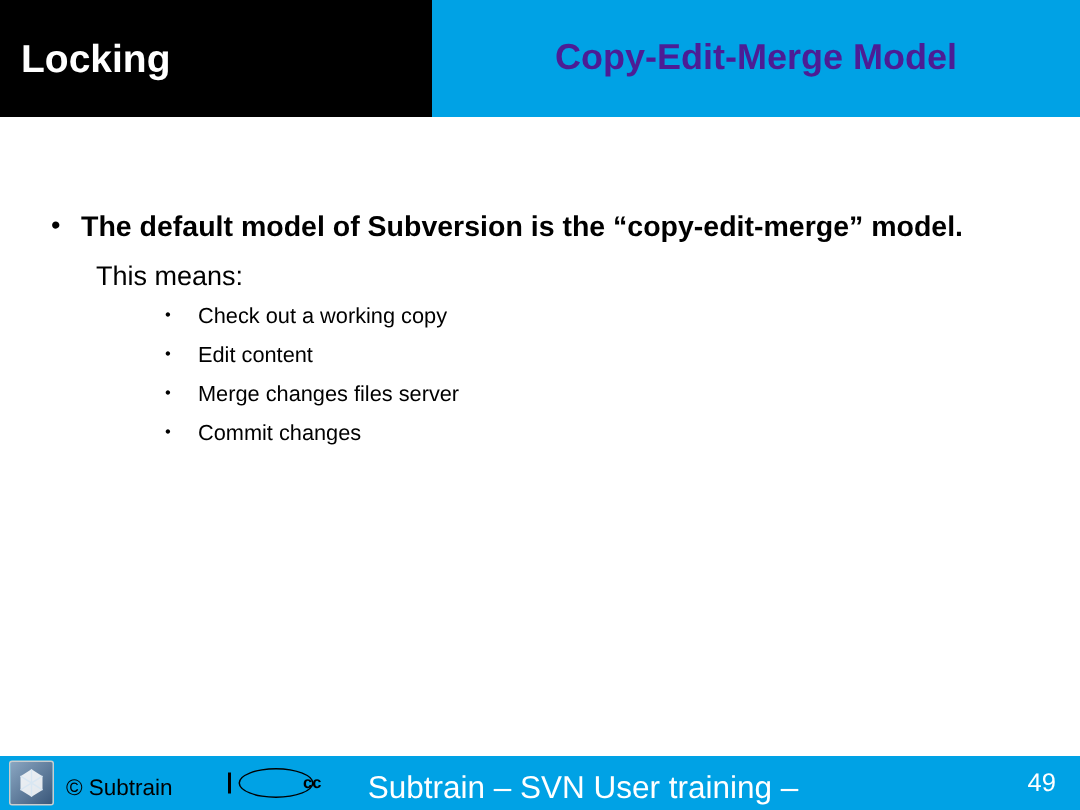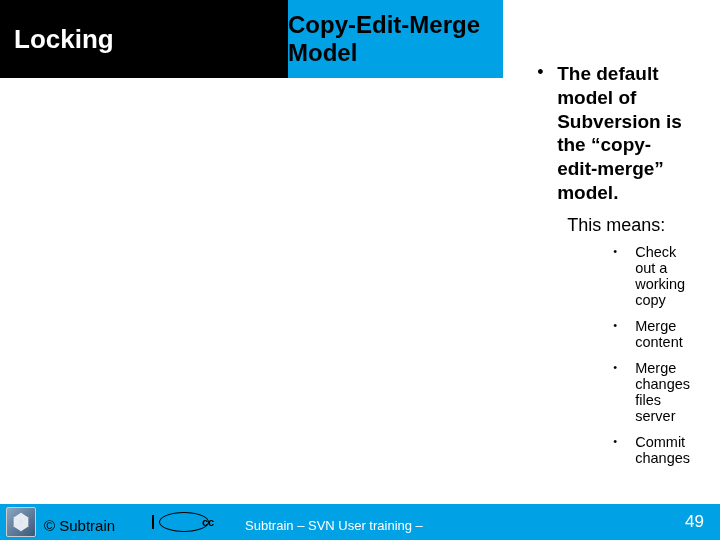--- a/index.html
+++ b/index.html
@@ -1,38 +1,38 @@
 <!DOCTYPE html>
 <html><head>
 <meta charset="utf-8">
 <style>
   * { margin: 0; padding: 0; box-sizing: border-box; }
   html, body { width: 720px; height: 540px; font-family: Arial, Helvetica, sans-serif; background: #fff; overflow: hidden; }
-  .slide { width: 720px; height: 540px; position: relative; display: flex; flex-direction: row; }
+  .slide { width: 720px; height: 540px; position: relative; display: flex; flex-direction: column; }
   .header { height: 78px; display: flex; }
   .header-left { width: 288px; background: #000; display: flex; align-items: center; padding-left: 14px; }
   .header-left span { color: #fff; font-size: 26px; font-weight: bold; }
   .header-right { flex: 1; background: #00a2e5; display: flex; align-items: center; justify-content: center; }
-  .header-right span { color: #000000; font-size: 24px; font-weight: bold; }
+  .header-right span { color: #4c1d95; font-size: 24px; font-weight: bold; }
   .body { flex: 1; padding: 26px 30px 0 30px; color: #000; margin-top: 36px; }
   ul.top { list-style: none; }
   ul.top > li { position: relative; padding-left: 24px; margin-bottom: 16px; }
   ul.top > li::before { content: "•"; position: absolute; left: 4px; top: 0; font-size: 18px; color: #000; }
   .top-text { font-size: 19px; font-weight: bold; line-height: 1.25; }
   .sub1 { font-size: 18px; margin: 10px 0 8px 10px; }
   ul.inner { list-style: none; margin-left: 56px; margin-top: 6px; }
   ul.inner > li { position: relative; padding-left: 22px; margin-bottom: 10px; font-size: 14.5px; }
   ul.inner > li::before { content: "•"; position: absolute; left: 0; top: 1px; font-size: 11px; color: #000; }
   .footer { position: absolute; bottom: 0; left: 0; right: 0; height: 36px; background: #00a2e5; display: flex; align-items: center; overflow: hidden; }
   .logo { width: 30px; height: 30px; margin-left: 6px; background: linear-gradient(135deg,#8aa6c1 0%, #3a577a 100%); border: 1px solid #ccc; border-radius: 2px; display: flex; align-items: center; justify-content: center; flex-shrink: 0; }
   .logo svg { width: 22px; height: 22px; }
   .copyright { color: #000; font-size: 15px; margin-left: 8px; line-height: 0.95; position: relative; top: 4px; }
   .cc { margin-left: 44px; display: inline-flex; align-items: center; justify-content: center; width: 20px; height: 20px; border: 1.6px solid #000; border-radius: 50%; font-size: 11px; font-weight: bold; color: #000; flex-shrink: 0; position: relative; padding-left: 48px; }
   .cc::before { content: ""; position: absolute; left: -8px; top: 2px; bottom: 2px; width: 1.5px; background: #000; }
-  .subtrain { color: #fff; font-size: 13px; margin-left: 36px; line-height: 0.95; position: relative; top: 4px; }
+  .subtrain { color: #fff; font-size: 21px; margin-left: 36px; line-height: 0.95; position: relative; top: 4px; }
   .pagenum { position: absolute; right: 16px; color: #fff; font-size: 17px; }
 </style>
 </head>
 <body>
 
 <div class="slide">
   <div class="header">
     <div class="header-left">
       <span>Locking</span>
     </div>
@@ -41,21 +41,21 @@
     </div>
   </div>
 
   <div class="body">
     <ul class="top">
       <li>
         <div class="top-text">The default model of Subversion is the “copy-edit-merge” model.</div>
         <div class="sub1">This means:</div>
         <ul class="inner">
           <li>Check out a working copy</li>
-          <li>Merge content</li>
+          <li>Edit content</li>
           <li>Merge changes files server</li>
           <li>Commit changes</li>
         </ul>
       </li>
     </ul>
   </div>
 
   <div class="footer">
     <div class="logo">
       <svg viewBox="0 0 24 24">

